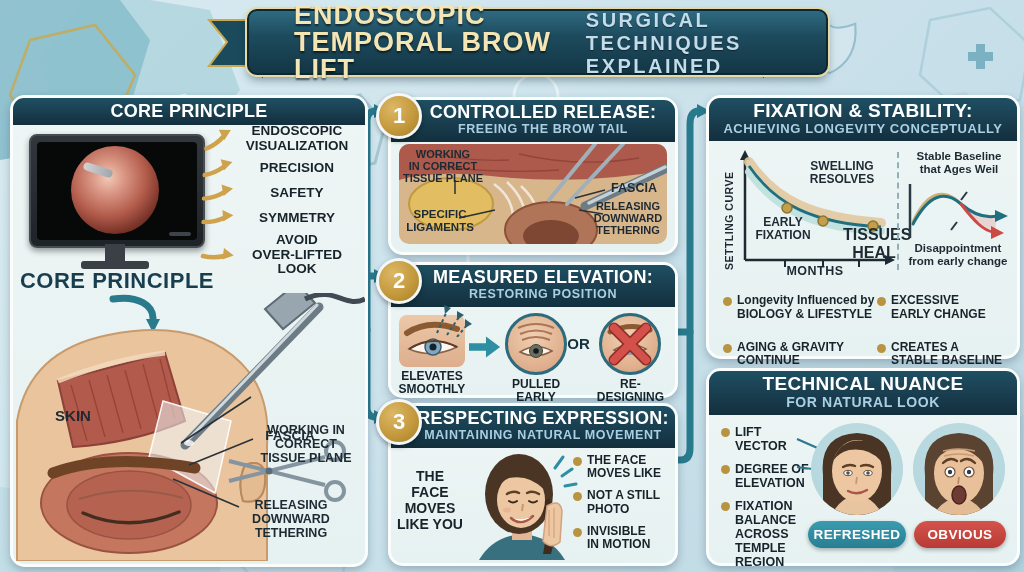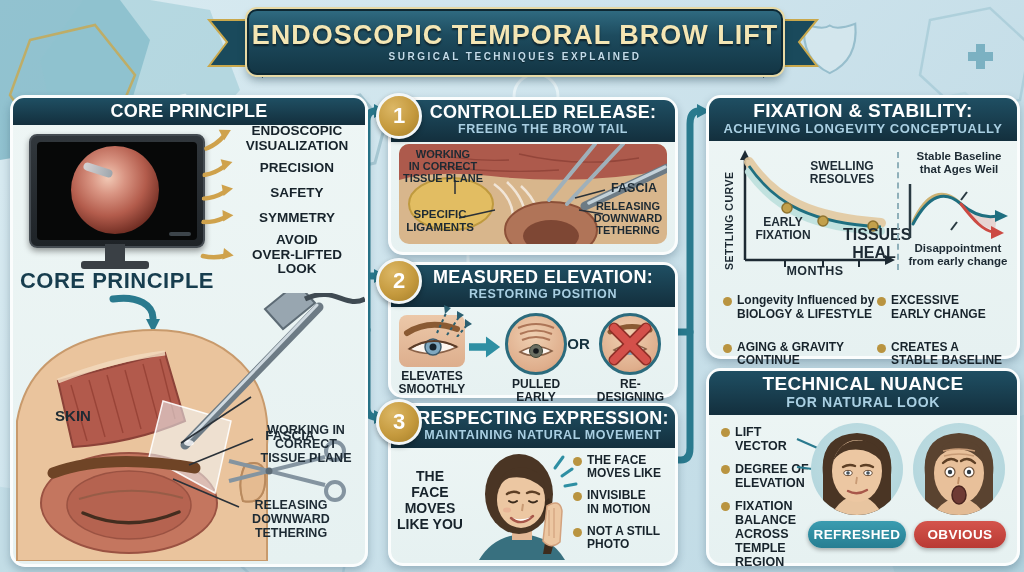--- a/index.html
+++ b/index.html
@@ -14,23 +14,23 @@
 
   
   #connectors{position:absolute;inset:0;z-index:1;}
 
   
   #banner{position:absolute;left:205px;top:4px;width:616px;height:76px;z-index:5;}
   #banner .tails{position:absolute;left:0;top:0;}
   #banner .bar{position:absolute;left:42px;top:5px;width:532px;height:62px;border-radius:10px;
     background:linear-gradient(180deg,#2f6a80 0%,#1d4b5e 40%,#133645 100%);
     border:2px solid #0d2833;box-shadow:0 0 0 2px #e7d9a4,0 5px 9px rgba(10,40,55,.4);
-    display:flex;flex-direction:column;align-items:center;justify-content:center;}
+    display:flex;align-items:center;justify-content:center;padding-left:45px;}
   #banner .t1{font-size:27px;font-weight:800;color:#f4e6b4;letter-spacing:1px;text-shadow:0 2px 2px rgba(0,0,0,.55);line-height:1.0;}
-  #banner .t2{font-size:10px;font-weight:800;color:#c3dcea;letter-spacing:2.5px;text-shadow:0 1px 1px rgba(0,0,0,.45);margin-top:2px;}
+  #banner .t2{font-size:20px;font-weight:800;color:#c3dcea;letter-spacing:2.5px;text-shadow:0 1px 1px rgba(0,0,0,.45);margin-top:2px;}
 
   
   .panel{position:absolute;background:linear-gradient(180deg,#eef6f5 0%,#e6f1f1 100%);
     border:3px solid #fbfdfd;border-radius:15px;box-shadow:0 4px 9px rgba(20,55,75,.28);z-index:2;}
   .panel-head{background:linear-gradient(180deg,#1f4f63 0%,#132f3d 100%);border-radius:11px 11px 0 0;
     color:#fff;text-align:center;padding:3px 6px 5px 6px;}
   .panel-head .h1{font-size:19px;font-weight:800;letter-spacing:.3px;line-height:1.05;}
   .panel-head .h2{font-size:13px;font-weight:800;color:#a9cfe2;letter-spacing:.6px;line-height:1.1;margin-top:1px;}
 
   
@@ -424,27 +424,27 @@
         </g>
     </svg>
     <div id="s3-bullets">
       <div class="gold-bullet">
           <span class="gold-dot"></span>
           <span class="txt pl">THE FACE
 MOVES LIKE</span>
         </div>
       <div class="gold-bullet">
           <span class="gold-dot"></span>
+          <span class="txt pl">NOT A STILL
+PHOTO</span>
+        </div>
+      <div class="gold-bullet">
+          <span class="gold-dot"></span>
           <span class="txt pl">INVISIBLE
 IN MOTION</span>
-        </div>
-      <div class="gold-bullet">
-          <span class="gold-dot"></span>
-          <span class="txt pl">NOT A STILL
-PHOTO</span>
         </div>
     </div>
   </div>
 
   <div id="fixation" class="panel">
     <div class="panel-head">
       <div class="h1">FIXATION &amp; STABILITY:</div>
       <div class="h2">ACHIEVING LONGEVITY CONCEPTUALLY</div>
     </div>
 

